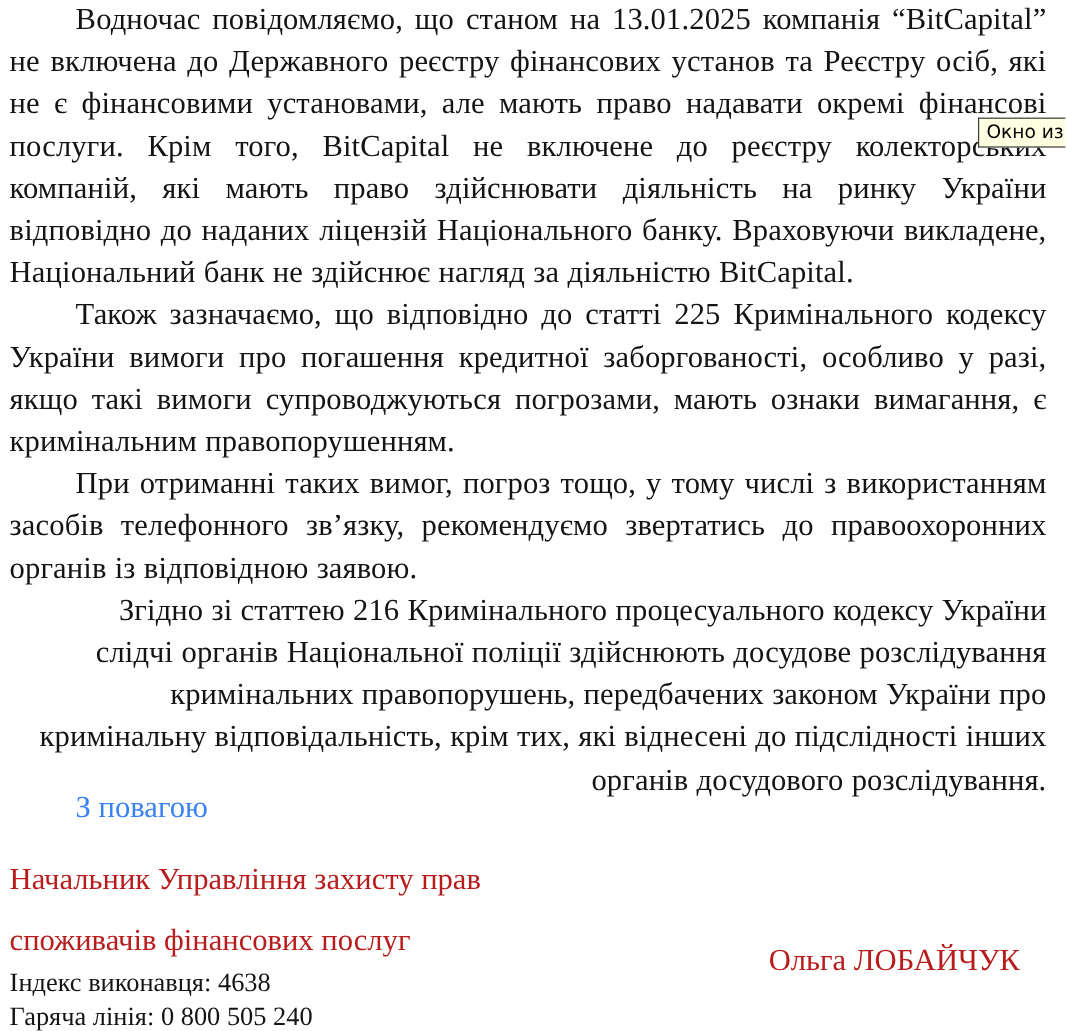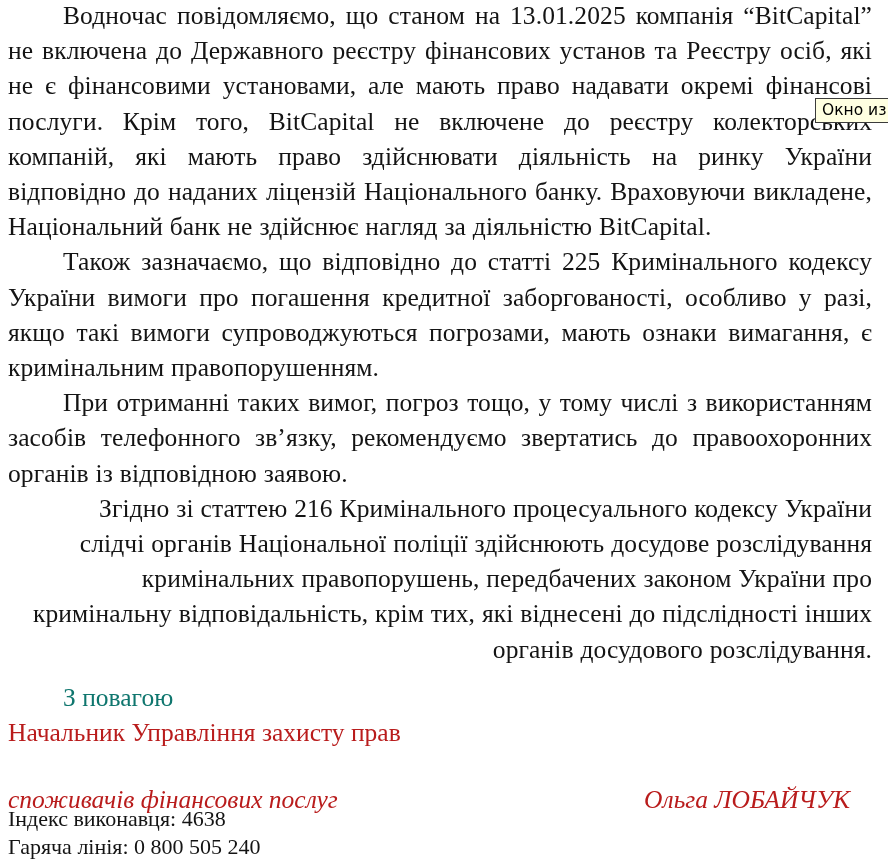--- a/index.html
+++ b/index.html
@@ -44,39 +44,37 @@
 
   
   .closing {
     position: absolute;
     left: 8px;
     top: 655px;
     width: 864px;
     font-size: 25.5px;
     line-height: 35.2px;
     text-indent: 55px;
-    color: #0f766e;
-    margin-top: 25px;
+    color: #3b82f6;
   }
 
   .sign-block {
     position: absolute;
     left: 8px;
     top: 715px;
     width: 864px;
     font-size: 25.5px;
     line-height: 35.2px;
     color: #b91c1c;
   }
   .sign-row {
     display: flex;
-    align-items: flex-end;
+    align-items: center;
     justify-content: space-between;
     gap: 24px;
-    font-style: italic;
   }
   .sign-role-l2 { white-space: nowrap; }
   .sign-name {
     white-space: nowrap;
     text-align: right;
     padding-right: 22px;
     margin-top: 32px;
   }
 
   

